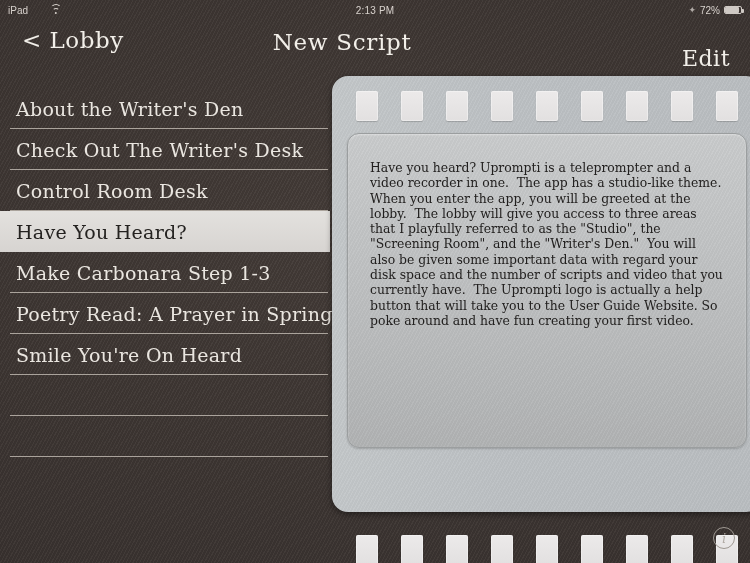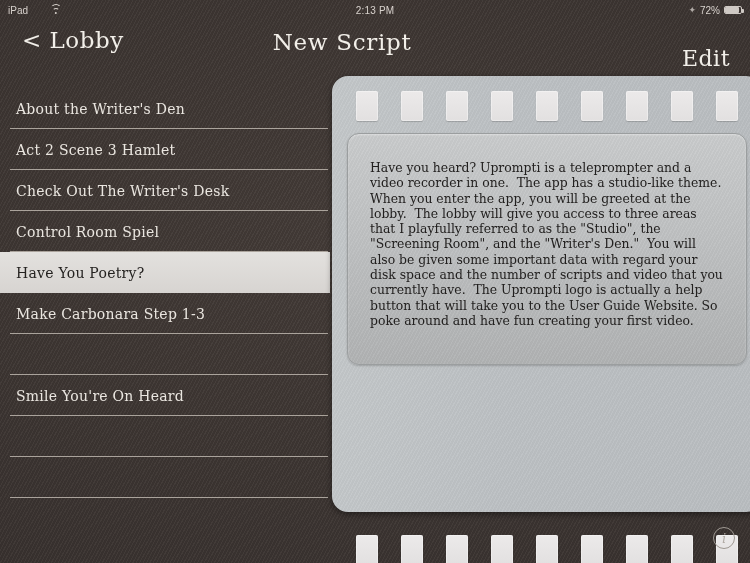--- a/index.html
+++ b/index.html
@@ -118,21 +118,21 @@
   }
   .list-row {
     position: relative;
     height: 41px;
     display: flex;
     align-items: center;
     padding-left: 16px;
     cursor: pointer;
   }
   .list-row .row-label {
-    font-size: 14px;
+    font-size: 19px;
     color: #eae6e0;
     letter-spacing: .25px;
     white-space: nowrap;
   }
   .list-row .sep {
     position: absolute;
     left: 10px; right: 2px; bottom: 0;
     height: 1px;
     background: #bdb6ae;
     opacity: .85;
@@ -176,21 +176,21 @@
     width: 22px; height: 30px;
     border-radius: 2px;
     background: linear-gradient(to bottom, #eceaea 0%, #e2e0e0 100%);
     box-shadow: 0 1px 1px rgba(0,0,0,0.18), inset 0 0 0 1px rgba(255,255,255,0.35);
   }
 
   
   #script-box {
     position: absolute;
     left: 15px; top: 57px;
-    width: 400px; height: 232px;
+    width: 400px; height: 315px;
     border-radius: 12px;
     background-image:
       repeating-linear-gradient(118deg,
         rgba(255,255,255,0.05) 0px,
         rgba(255,255,255,0.05) 1px,
         rgba(0,0,0,0.02) 1px,
         rgba(0,0,0,0.02) 3px),
       linear-gradient(to bottom, #c9cbcc 0%, #bcbebf 55%, #b0b2b3 100%);
     border: 1px solid #9b9e9f;
     box-shadow: inset 0 1px 2px rgba(255,255,255,0.4), 0 1px 2px rgba(0,0,0,0.18);
@@ -255,39 +255,36 @@
     <div id="nav-title">New Script</div>
     <div id="edit-button">Edit</div>
   </div>
 
   <div id="sidebar">
       <div class="list-row">
         <span class="row-label">About the Writer's Den</span>
         <span class="sep"></span>
       </div>
       <div class="list-row">
-        <span class="row-label">Act 2 Scene 3 Hamlet</span>
-        <span class="sep"></span>
-      </div>
-      <div class="list-row">
         <span class="row-label">Check Out The Writer's Desk</span>
         <span class="sep"></span>
       </div>
       <div class="list-row">
-        <span class="row-label">Control Room Spiel</span>
+        <span class="row-label">Control Room Desk</span>
         <span class="sep"></span>
       </div>
       <div class="list-row selected">
-        <span class="row-label">Have You Poetry?</span>
+        <span class="row-label">Have You Heard?</span>
       </div>
       <div class="list-row">
         <span class="row-label">Make Carbonara Step 1-3</span>
         <span class="sep"></span>
       </div>
       <div class="list-row">
+        <span class="row-label">Poetry Read: A Prayer in Spring</span>
         <span class="sep"></span>
       </div>
       <div class="list-row">
         <span class="row-label">Smile You're On Heard</span>
         <span class="sep"></span>
       </div>
       <div class="list-row empty">
         <span class="row-label"></span>
         <span class="sep"></span>
       </div>

